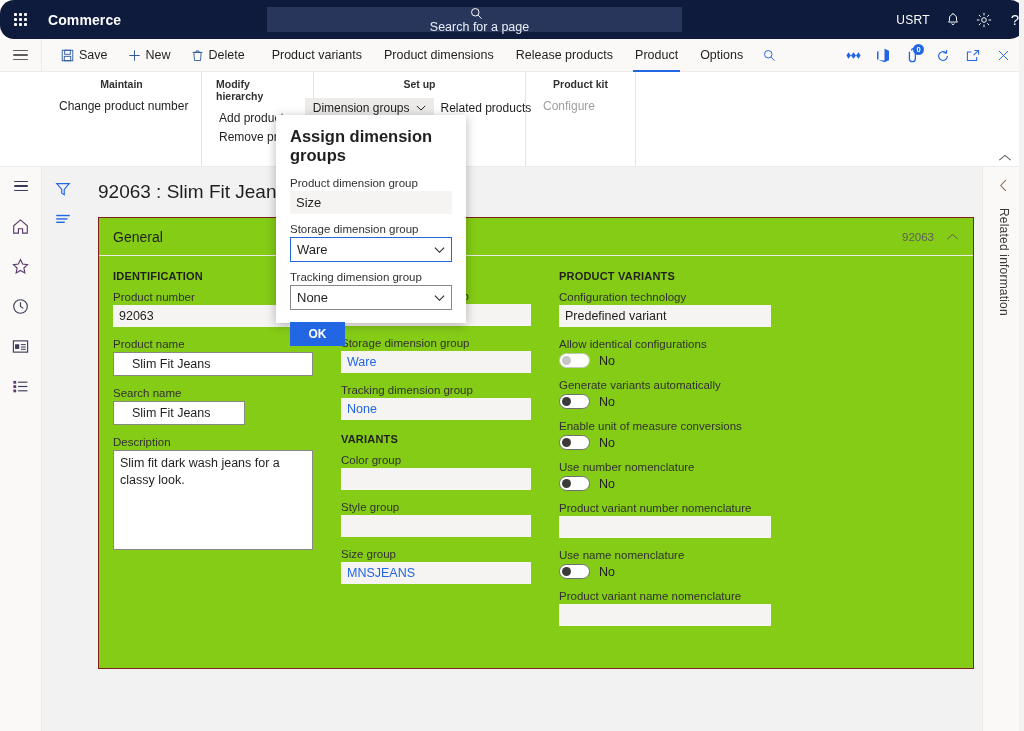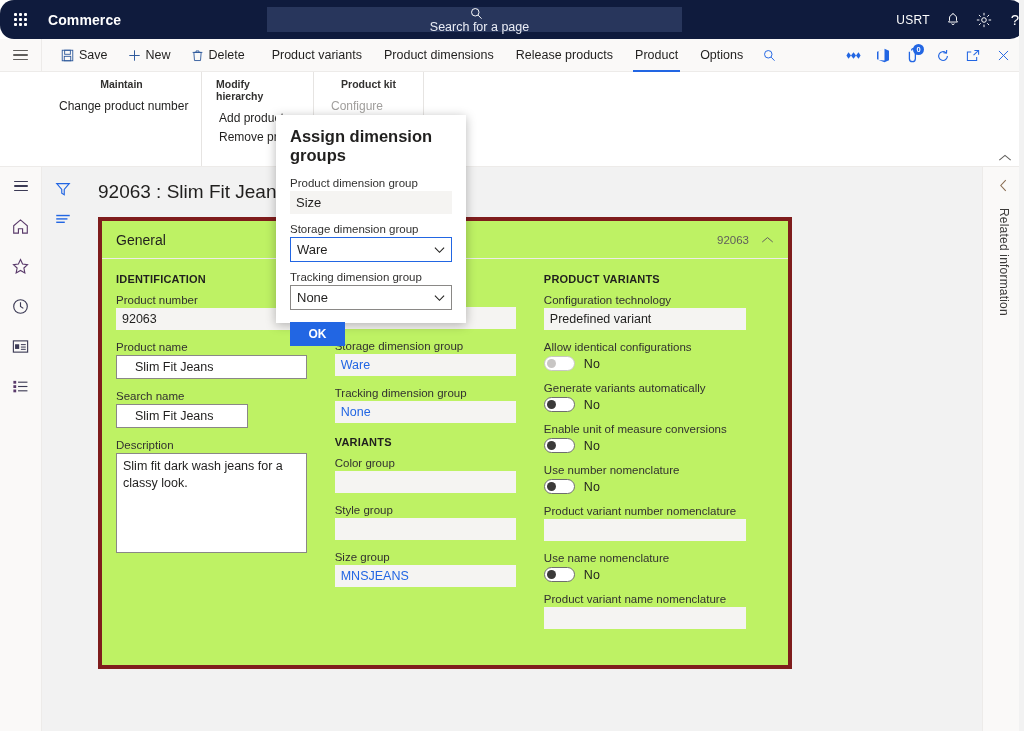--- a/index.html
+++ b/index.html
@@ -171,24 +171,24 @@
 
   .content {
     flex: 1; height: 564px; overflow: hidden;
     padding: 14px 0 0 14px;
     background: #f2f2f2;
   }
   .breadcrumb { font-size: 11.5px; color: #2266e3; cursor: pointer; margin-bottom: 2px; }
   .page-title { font-size: 19px; color: #201f1e; font-weight: normal; margin: 0 0 14px 0; }
 
   .card {
-    background: #bef264;
-    width: 694px;
+    background: #84cc16;
+    width: 876px;
     height: 452px;
-    border: 4px solid #7f1d1d;
+    border: 1px solid #7f1d1d;
     position: relative;
   }
   .card-head {
     height: 38px; border-bottom: 1px solid #edebe9;
     display: flex; align-items: center; padding: 0 14px;
     justify-content: space-between;
   }
   .card-head .ch-title { font-size: 14px; color: #201f1e; }
   .card-head .ch-right { display: flex; align-items: center; gap: 12px; font-size: 11.5px; color: #605e5c; }
 
@@ -469,20 +469,34 @@
   </div>
 
   <div class="rib-group" style="width:112px;">
     <div class="rib-title">Modify hierarchy</div>
     <div class="rib-links">
       <div class="rib-link">Add products</div>
       <div class="rib-link">Remove products</div>
     </div>
   </div>
 
+  <div class="rib-group" style="width:212px;">
+    <div class="rib-title">Set up</div>
+    <div class="rib-row">
+      <div class="rib-dropdown">
+        <span>Dimension groups</span>
+        <span>
+          <svg width="10" height="6" viewBox="0 0 12 7">
+              <path d="M1 1 L6 6 L11 1" fill="none" stroke="#201f1e" stroke-width="1.2"></path>
+            </svg>
+        </span>
+      </div>
+      <div class="rib-link" style="padding-top:3px;">Related products</div>
+    </div>
+  </div>
 
   <div class="rib-group" style="width:110px;">
     <div class="rib-title">Product kit</div>
     <div class="rib-links">
       <div class="rib-link disabled">Configure</div>
     </div>
   </div>
 
   <div class="rib-collapse">
     <svg width="14" height="8" viewBox="0 0 16 9">

